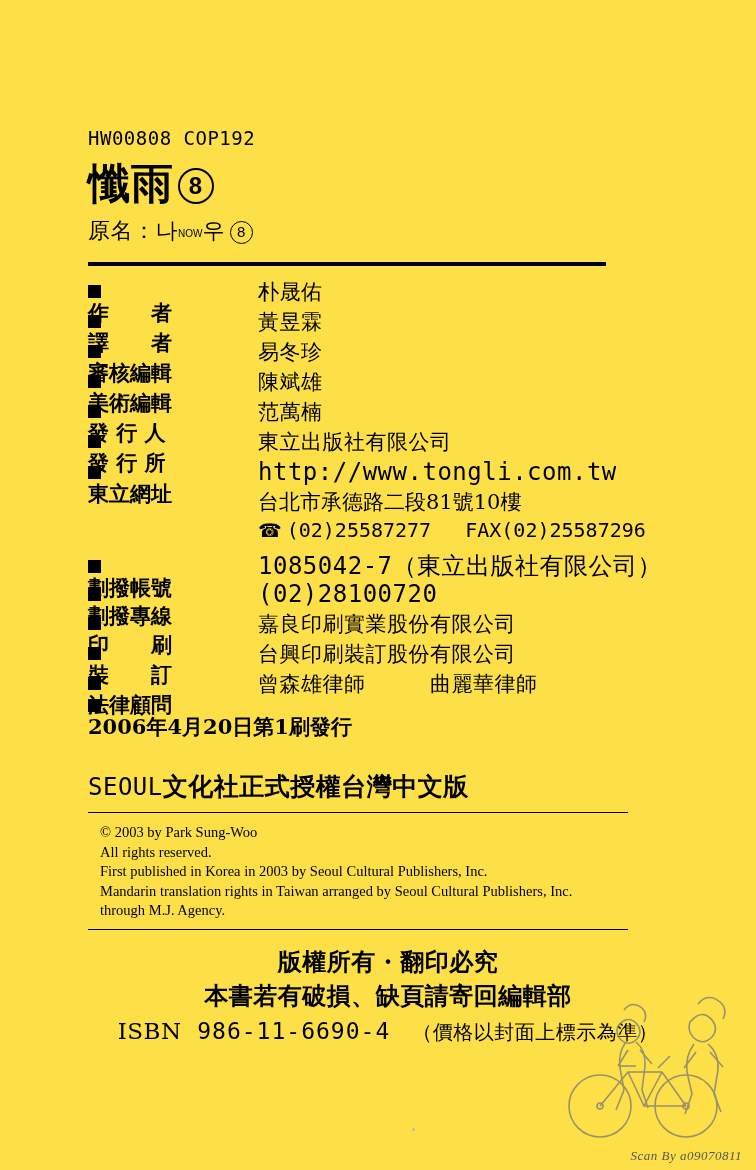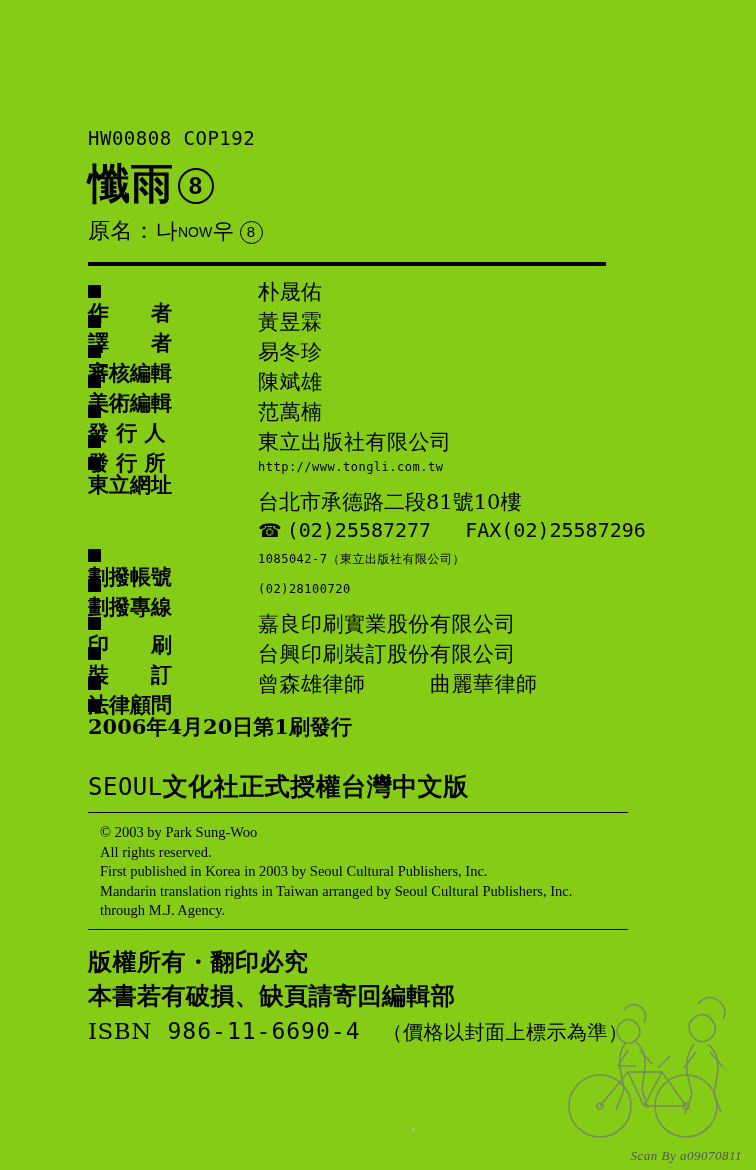--- a/index.html
+++ b/index.html
@@ -13,21 +13,21 @@
     position: relative;
     overflow: hidden;
     font-family: "Liberation Serif", serif;
     color: #000000;
   }
   .page {
     position: absolute;
     left: 0; top: 0;
     width: 756px;
     height: 1170px;
-    background: #84cc16;
+    background: #fde047;
   }
 
   
   .cat-code {
     position: absolute;
     left: 88px;
     top: 127px;
     font-family: "DejaVu Sans Mono", monospace;
     font-size: 19px;
     letter-spacing: 0.5px;
@@ -65,21 +65,21 @@
   }
   .title-orig {
     margin-top: 8px;
     font-family: "DejaVu Serif", serif;
     font-size: 22px;
     letter-spacing: 0.5px;
     white-space: nowrap;
   }
   .title-orig .small-now {
     font-family: "Liberation Sans", sans-serif;
-    font-size: 14px;
+    font-size: 10px;
     vertical-align: 1px;
     letter-spacing: 0;
     text-align: center;
   }
   .title-orig .circnum-sm {
     display: inline-block;
     width: 21px;
     height: 21px;
     line-height: 20px;
     border: 1.8px solid #000;
@@ -141,21 +141,21 @@
     justify-content: space-between;
     width: 122px;
   }
   .credit-value {
     font-family: "DejaVu Serif", serif;
     font-size: 21px;
     letter-spacing: 0.5px;
   }
   .credit-value.mono {
     font-family: "DejaVu Sans Mono", monospace;
-    font-size: 12px;
+    font-size: 24px;
     letter-spacing: 0.5px;
   }
   .sub-line {
     margin-left: 170px;
     height: 30px;
     white-space: nowrap;
     font-family: "DejaVu Serif", serif;
     font-size: 21px;
   }
   .phone-row {
@@ -219,20 +219,21 @@
     line-height: 19.5px;
     white-space: nowrap;
   }
 
   
   .bottom {
     position: absolute;
     left: 88px;
     top: 945px;
     width: 600px;
+    text-align: center;
   }
   .bottom-line {
     font-family: "DejaVu Serif", serif;
     font-size: 24px;
     line-height: 34px;
     font-weight: bold;
     letter-spacing: 0.5px;
     white-space: nowrap;
   }
   .isbn-line {

